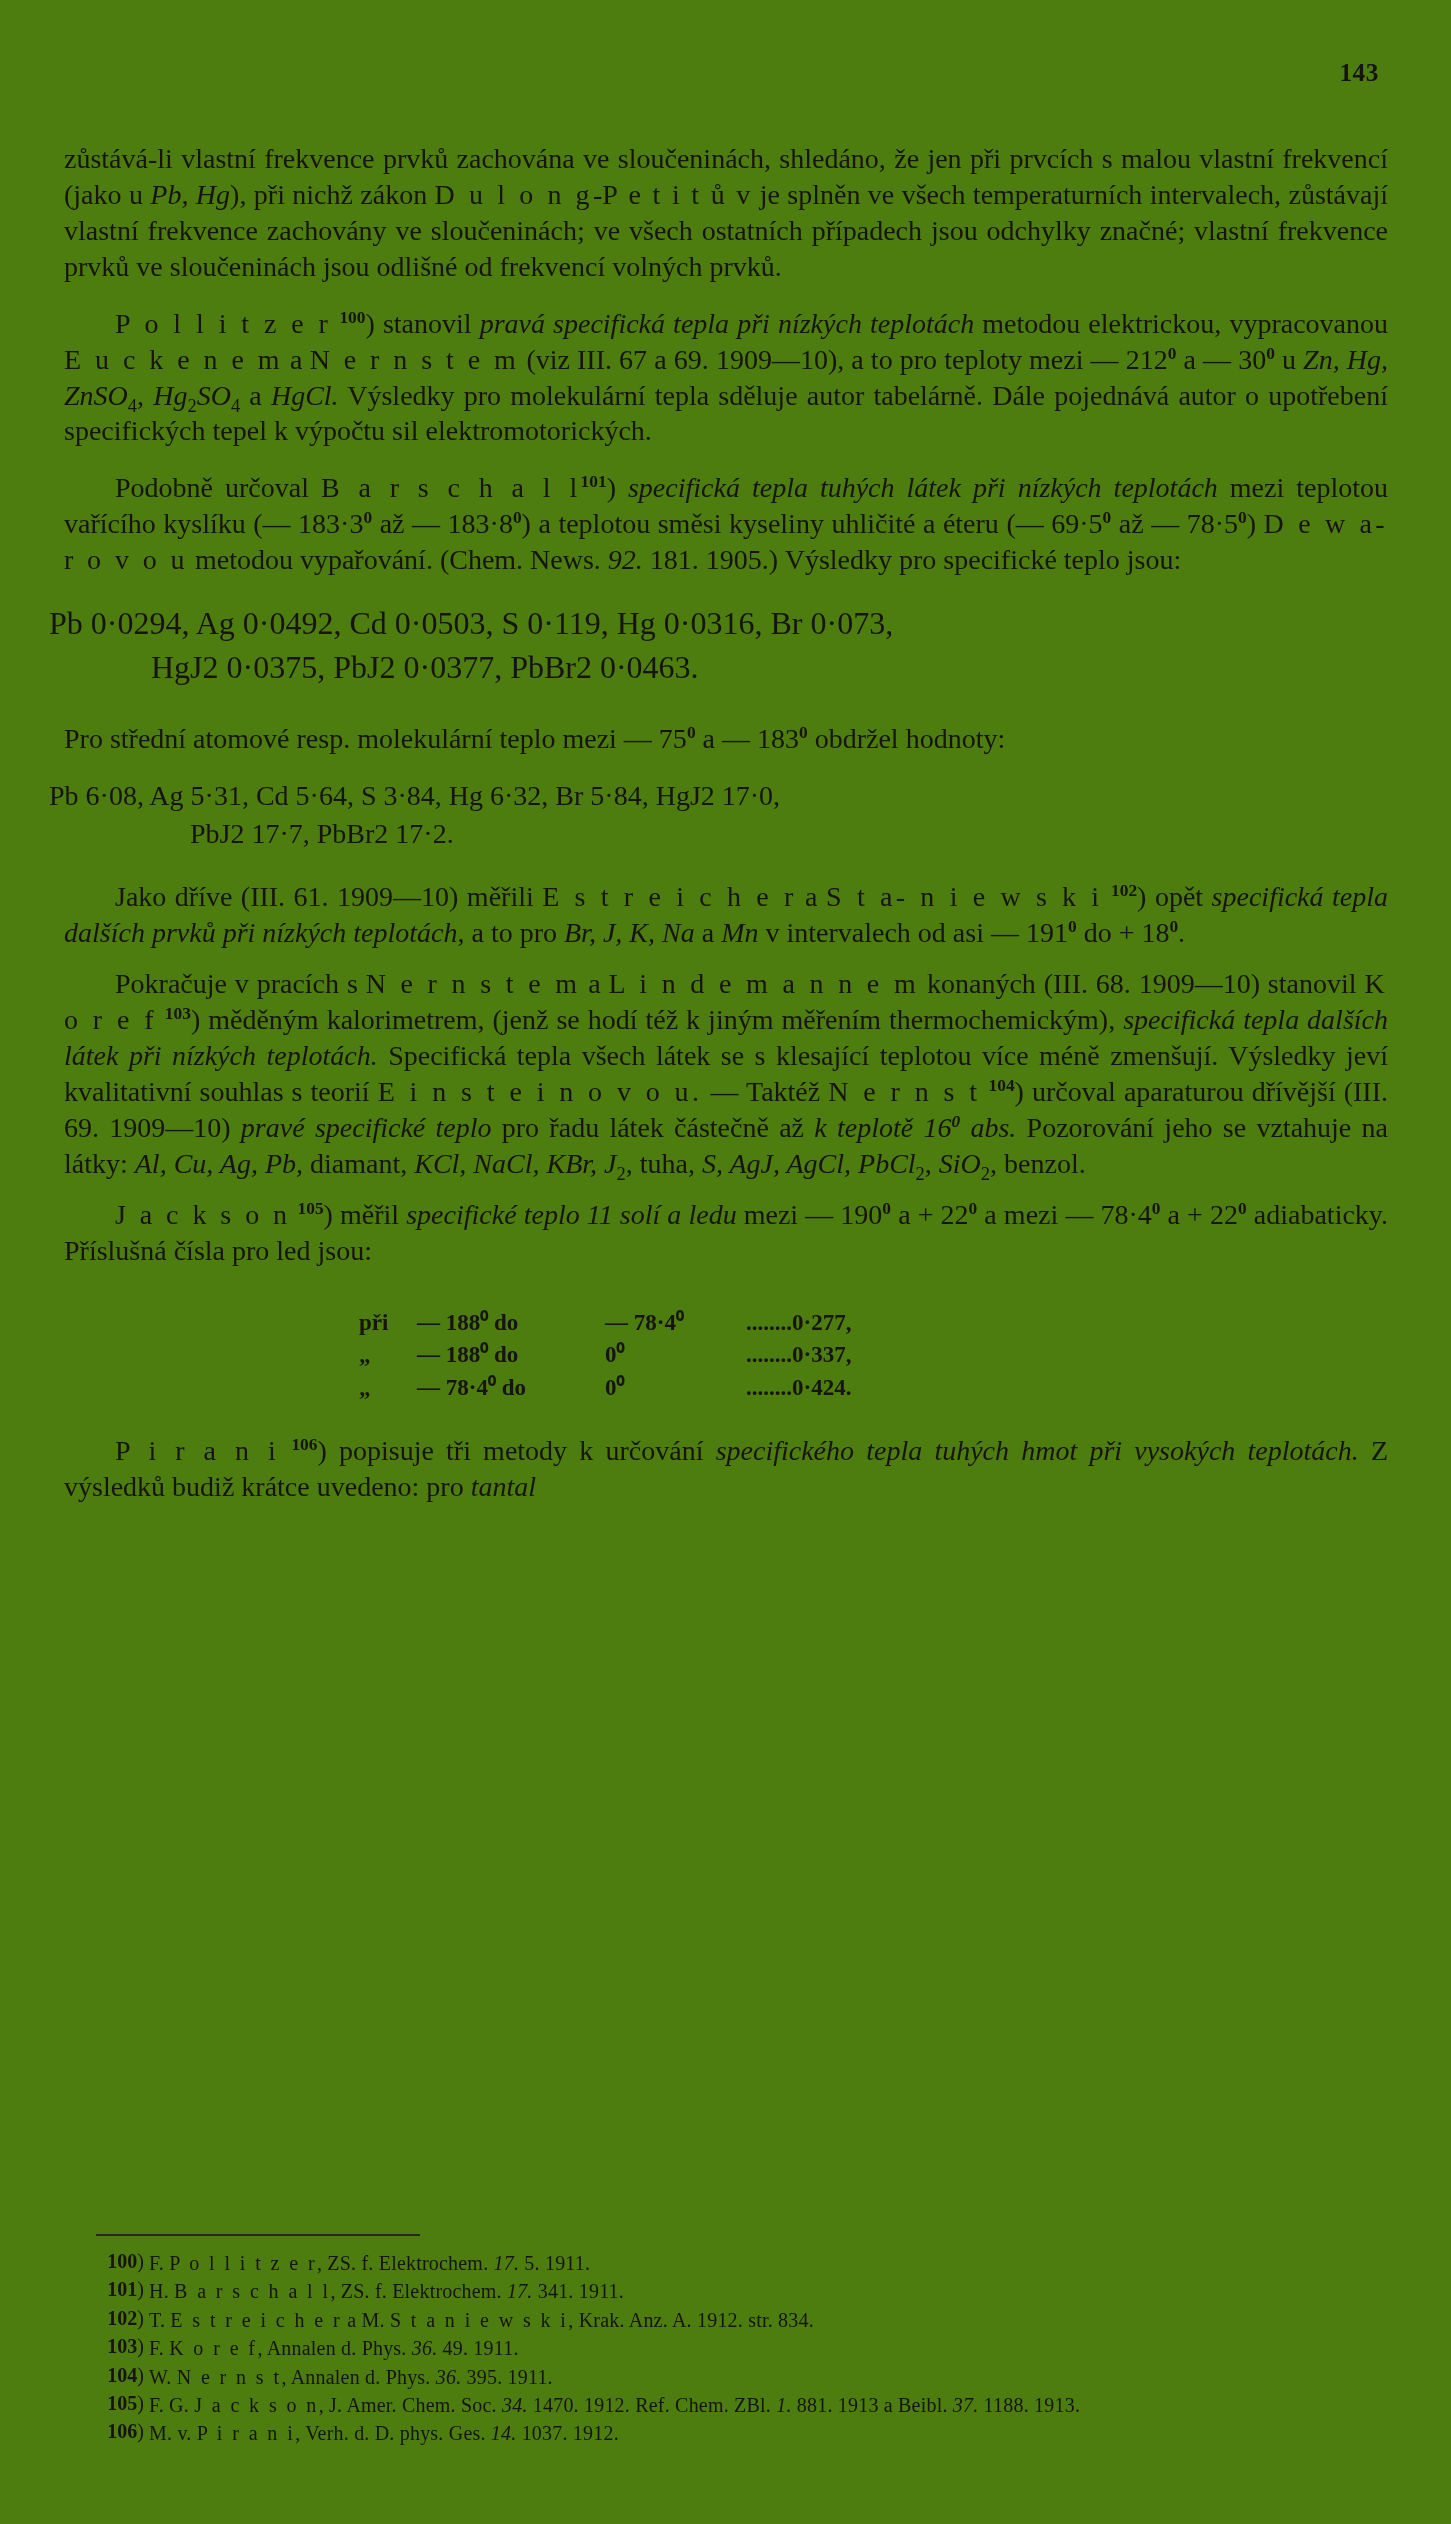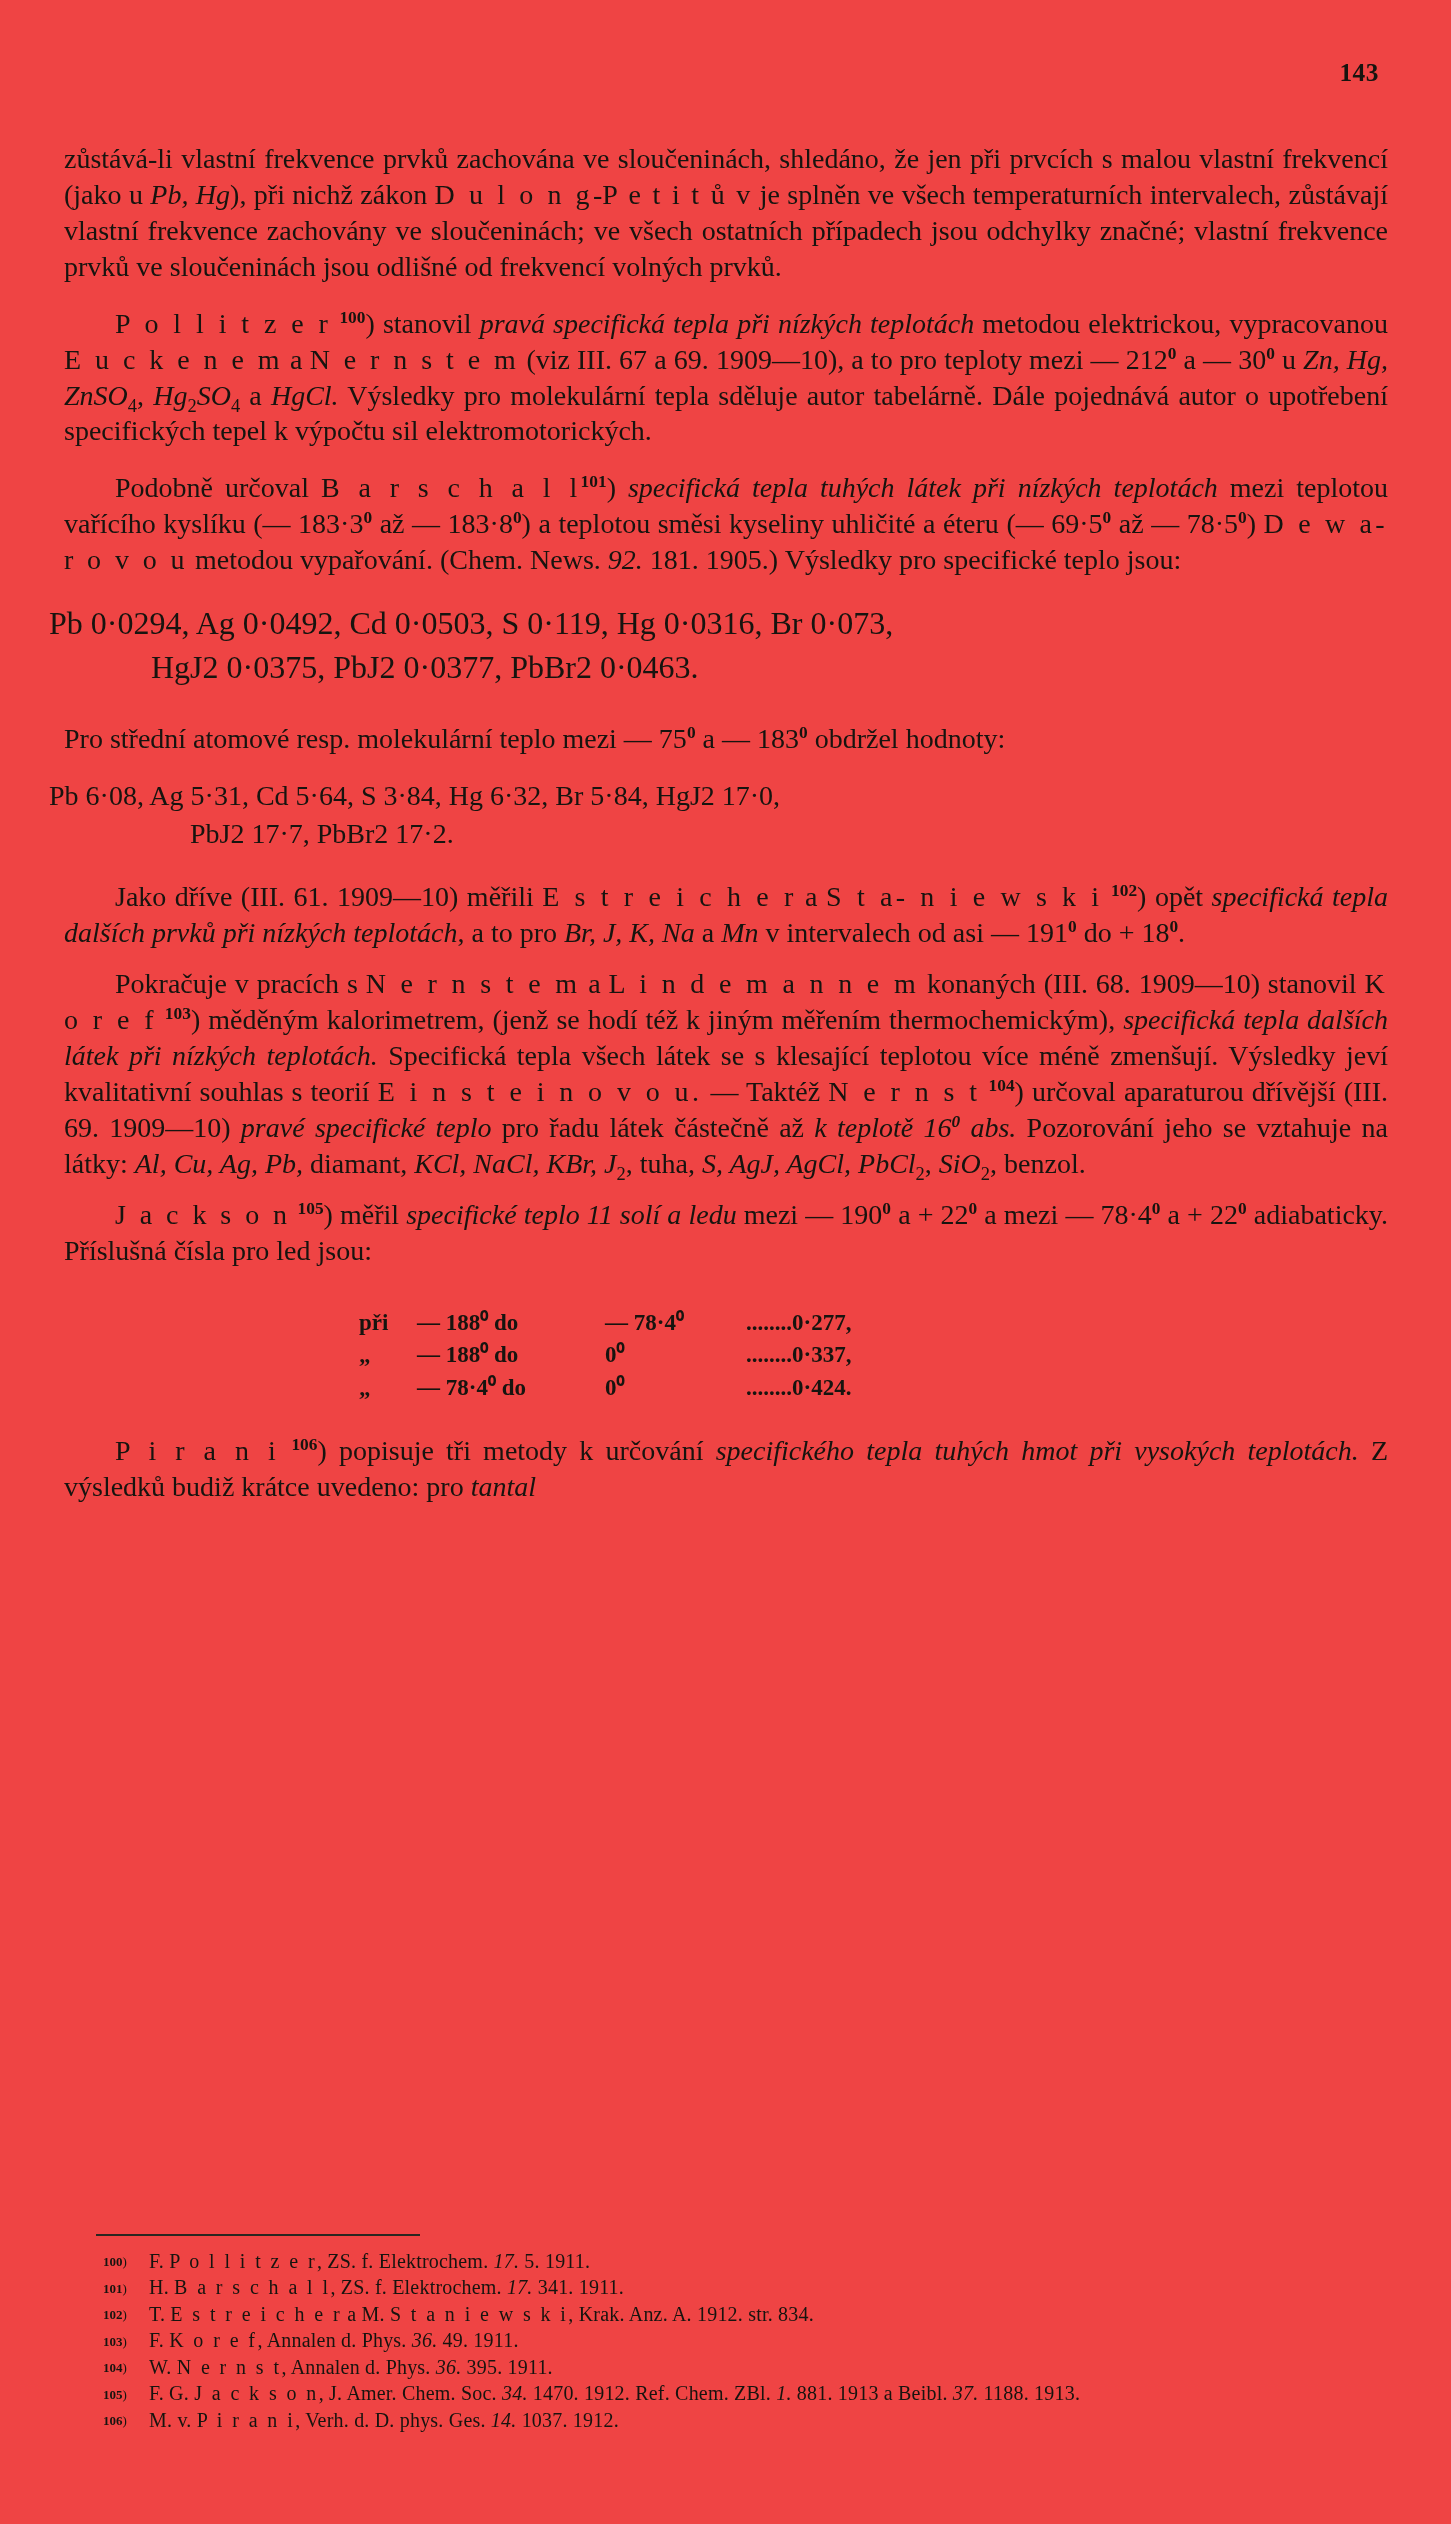--- a/index.html
+++ b/index.html
@@ -13,21 +13,21 @@
     font-family: "Liberation Serif", serif;
     color: #17140f;
     position: relative;
   }
   .page {
     position: relative;
     width: 1452px;
     height: 2525px;
     box-sizing: border-box;
     padding: 0;
-    background: #ef4444;
+    background: #4d7c0f;
   }
   .page-number {
     position: absolute;
     top: 58px;
     right: 73px;
     font-size: 25.4px;
     font-weight: bold;
     letter-spacing: 0.5px;
   }
   .content {
@@ -104,22 +104,22 @@
   .fn {
     display: block;
     text-indent: 0px;
     padding-left: 0px;
     margin-bottom: 0.9px;
     white-space: normal;
   }
   .fn .num {
     display: inline-block;
     width: 41px;
-    text-align: left;
-    font-size: 13px;
+    text-align: right;
+    font-size: 20px;
     vertical-align: 1.9px;
   }
   .fn .num sup { font-size: 1em; vertical-align: baseline; font-weight: bold;}
   .fn-body { letter-spacing: 0.2px; }
   .fn-body .sp { letter-spacing: 2.4px; }
 </style>
 </head>
 <body>
 
 <div class="page">

